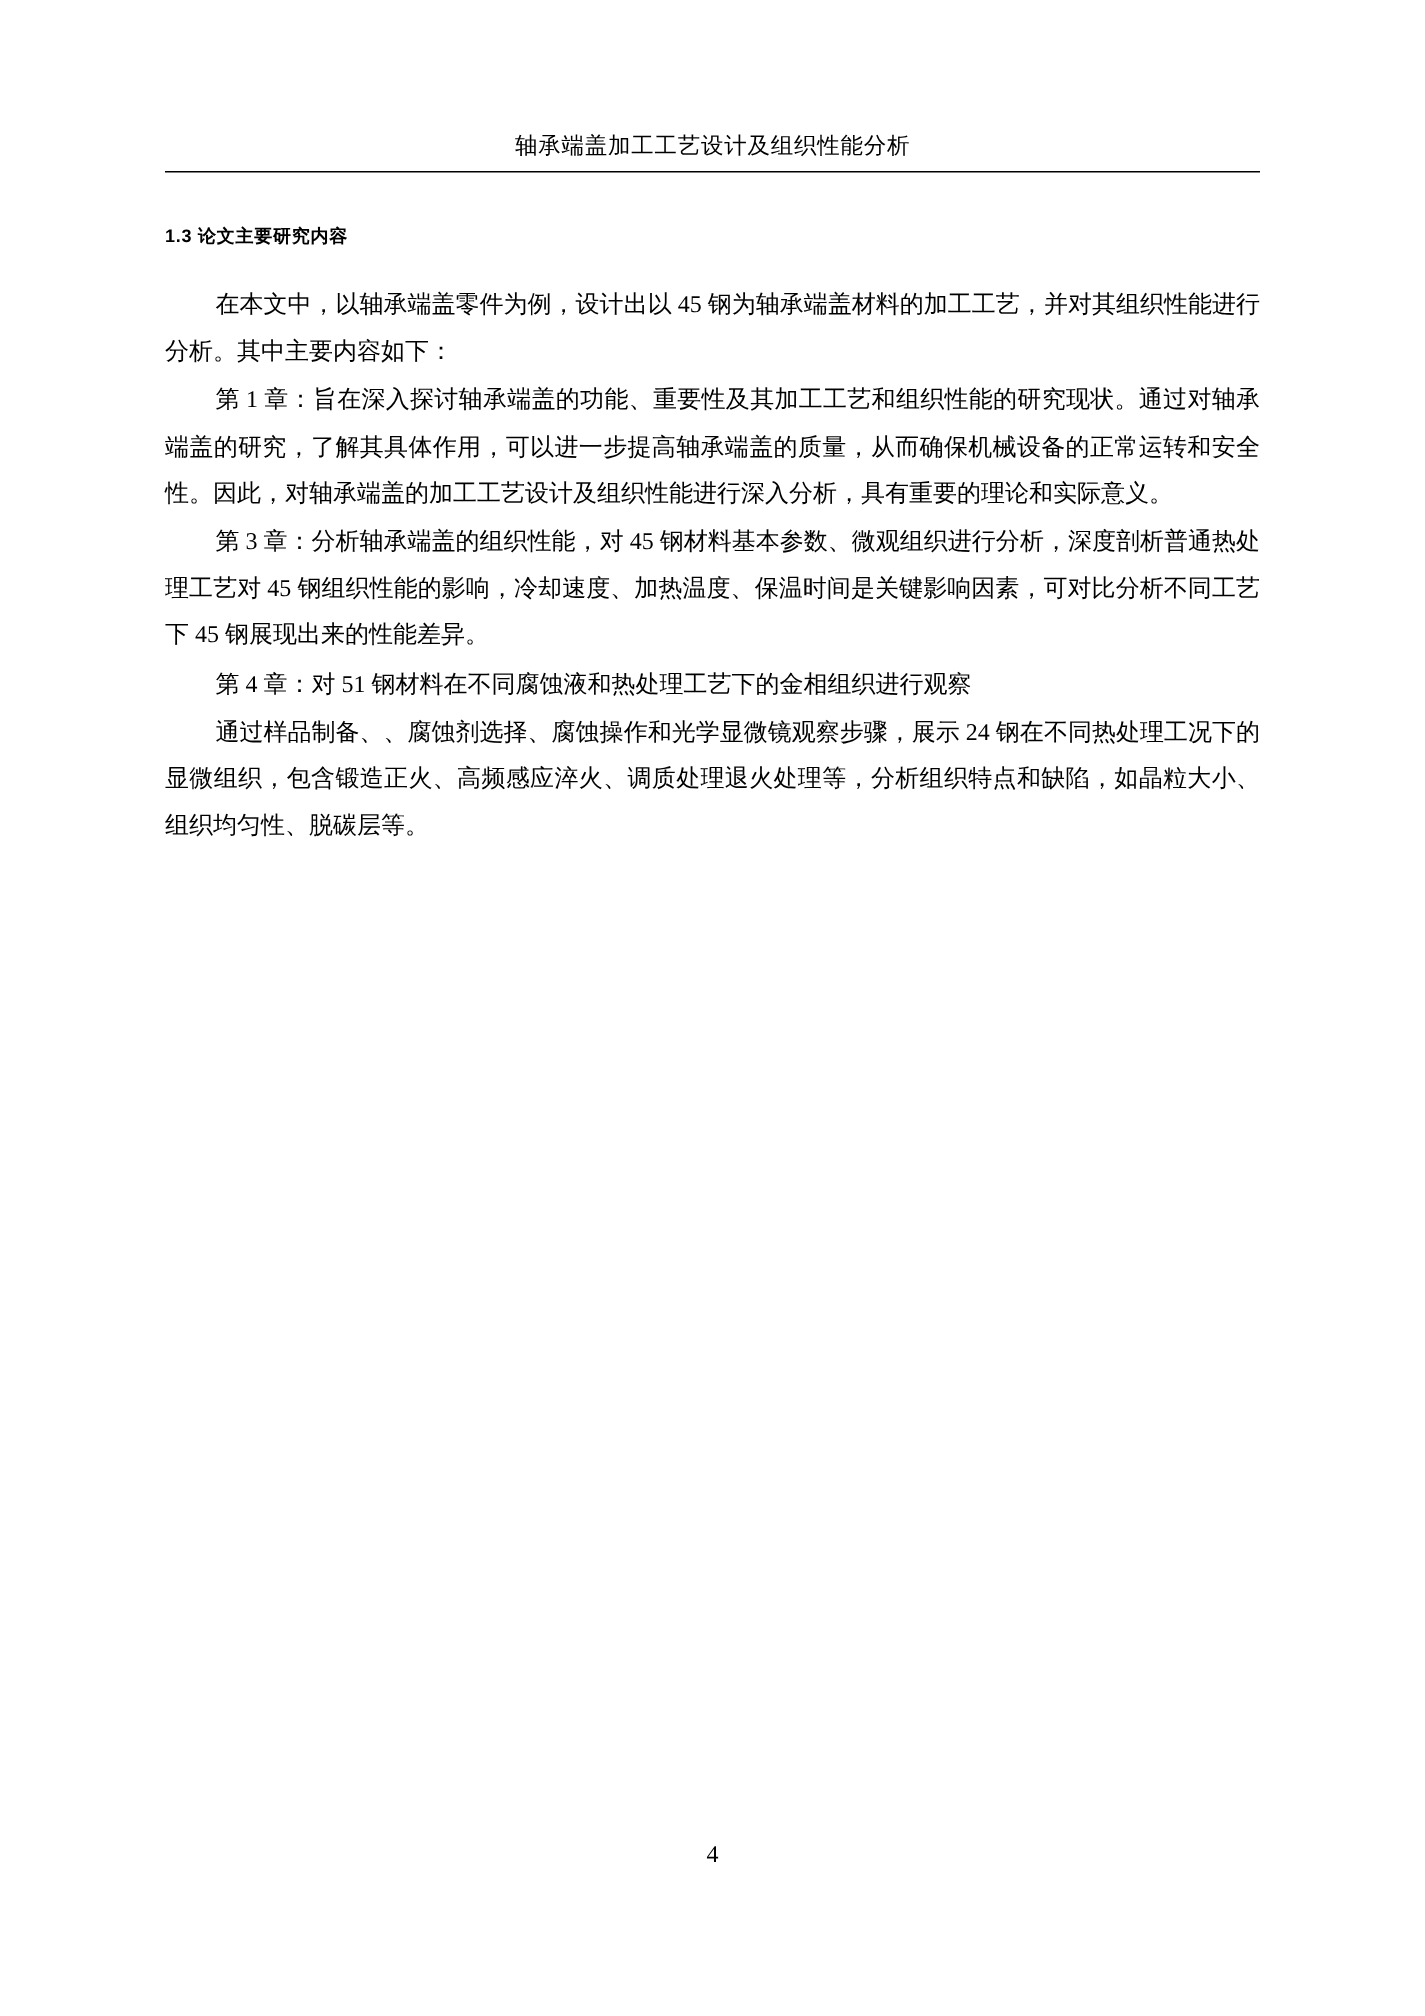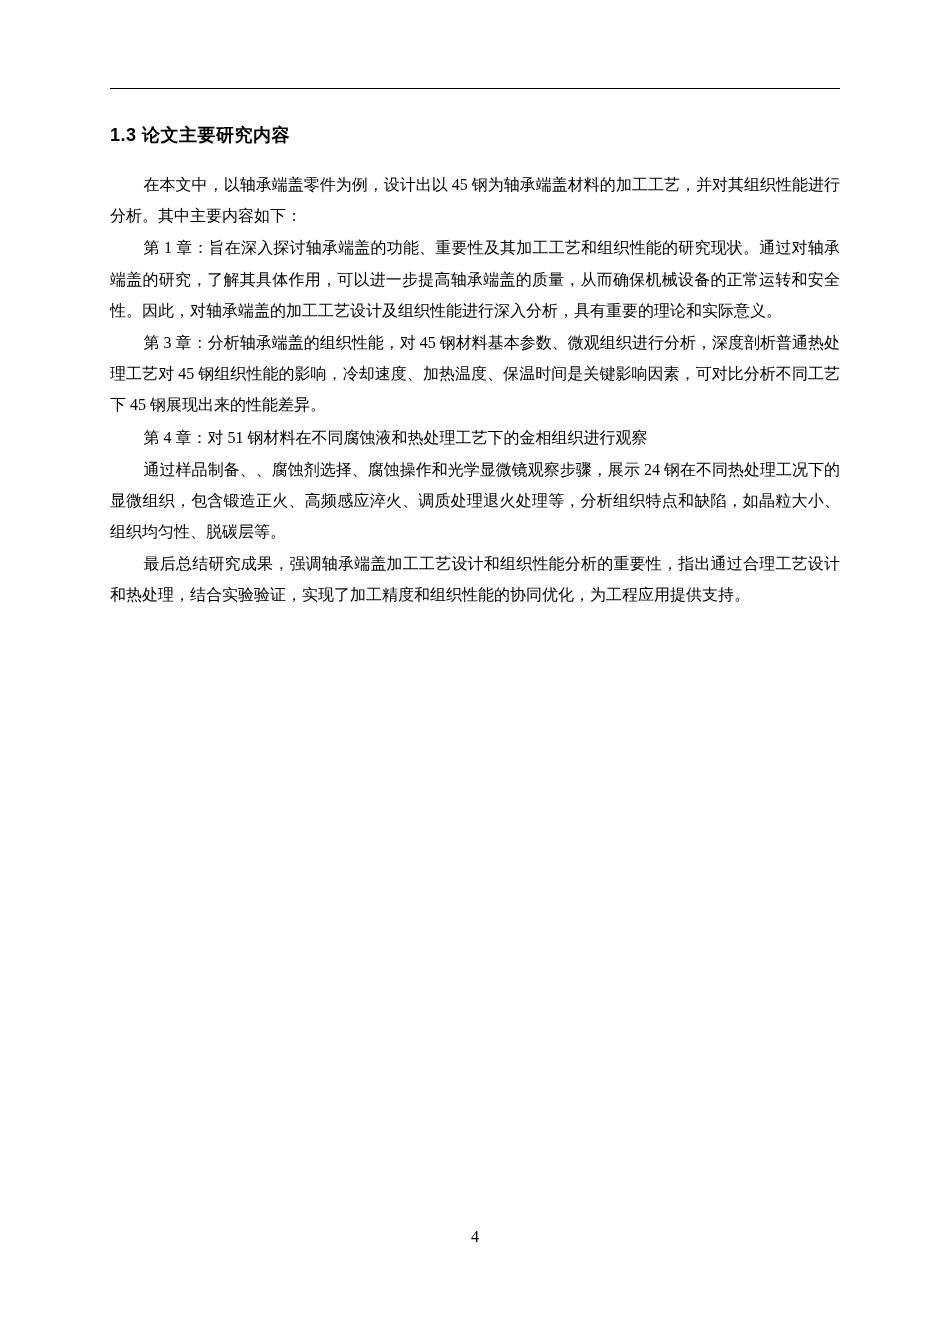--- a/index.html
+++ b/index.html
@@ -31,21 +31,21 @@
     padding-bottom: 7px;
     color: #000;
   }
   .header-rule {
     border-bottom: 1.6px solid #000;
     width: 100%;
     margin-bottom: 34px;
   }
   h2.section-title {
     font-family: "Liberation Sans", sans-serif;
-    font-size: 18px;
+    font-size: 12px;
     font-weight: bold;
     margin: 0 0 22px 0;
     letter-spacing: 0.5px;
   }
   p.body-par {
     font-size: 16px;
     line-height: 1.95;
     margin: 0 0 1px 0;
     text-align: justify;
     text-justify: inter-ideograph;
@@ -60,28 +60,28 @@
     font-size: 16px;
   }
 </style>
 </head>
 <body>
 
 <div class="page">
 
   <div class="content">
 
+    <div class="header">轴承端盖加工工艺设计及组织性能分析</div>
     <div class="header-rule"></div>
 
     <h2 class="section-title">1.3 论文主要研究内容</h2>
 
     <p class="body-par">在本文中，以轴承端盖零件为例，设计出以 45 钢为轴承端盖材料的加工工艺，并对其组织性能进行分析。其中主要内容如下：</p>
     <p class="body-par">第 1 章：旨在深入探讨轴承端盖的功能、重要性及其加工工艺和组织性能的研究现状。通过对轴承端盖的研究，了解其具体作用，可以进一步提高轴承端盖的质量，从而确保机械设备的正常运转和安全性。因此，对轴承端盖的加工工艺设计及组织性能进行深入分析，具有重要的理论和实际意义。</p>
     <p class="body-par">第 3 章：分析轴承端盖的组织性能，对 45 钢材料基本参数、微观组织进行分析，深度剖析普通热处理工艺对 45 钢组织性能的影响，冷却速度、加热温度、保温时间是关键影响因素，可对比分析不同工艺下 45 钢展现出来的性能差异。</p>
     <p class="body-par">第 4 章：对 51 钢材料在不同腐蚀液和热处理工艺下的金相组织进行观察</p>
     <p class="body-par">通过样品制备、、腐蚀剂选择、腐蚀操作和光学显微镜观察步骤，展示 24 钢在不同热处理工况下的显微组织，包含锻造正火、高频感应淬火、调质处理退火处理等，分析组织特点和缺陷，如晶粒大小、组织均匀性、脱碳层等。</p>
-    <p class="body-par">最后总结研究成果，强调轴承端盖加工工艺设计和组织性能分析的重要性，指出通过合理工艺设计和热处理，结合实验验证，实现了加工精度和组织性能的协同优化，为工程应用提供支持。</p>
 
   </div>
 
   <div class="page-number">4</div>
 
 </div>
 
 </body></html>

